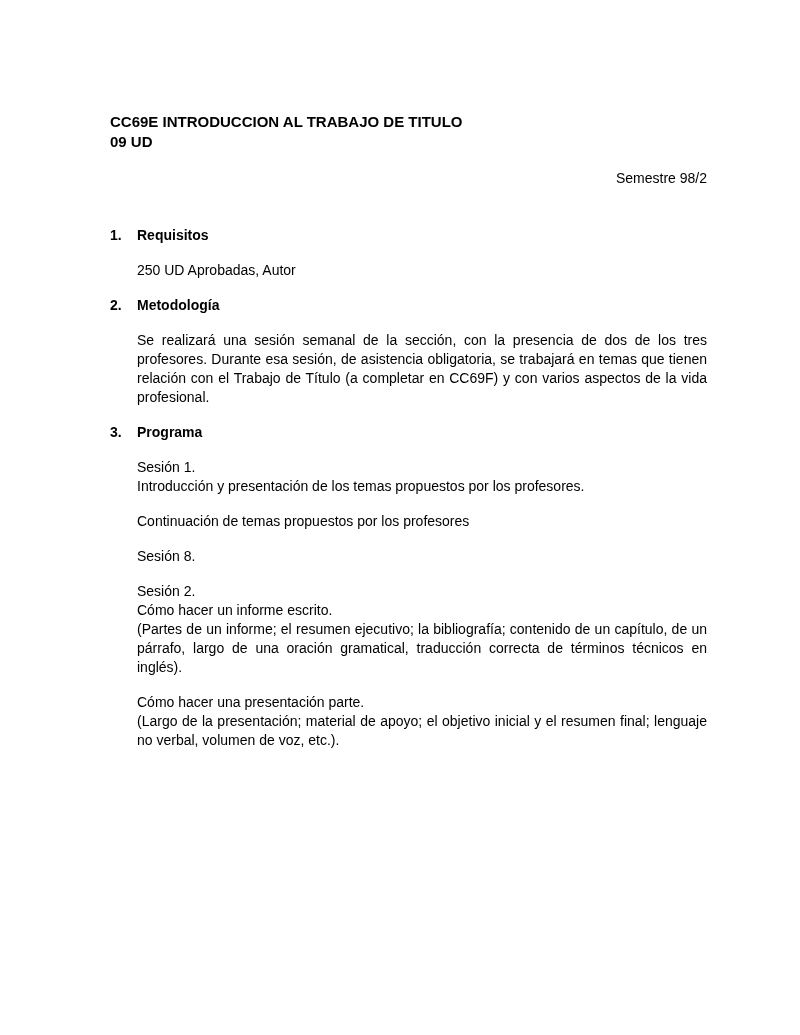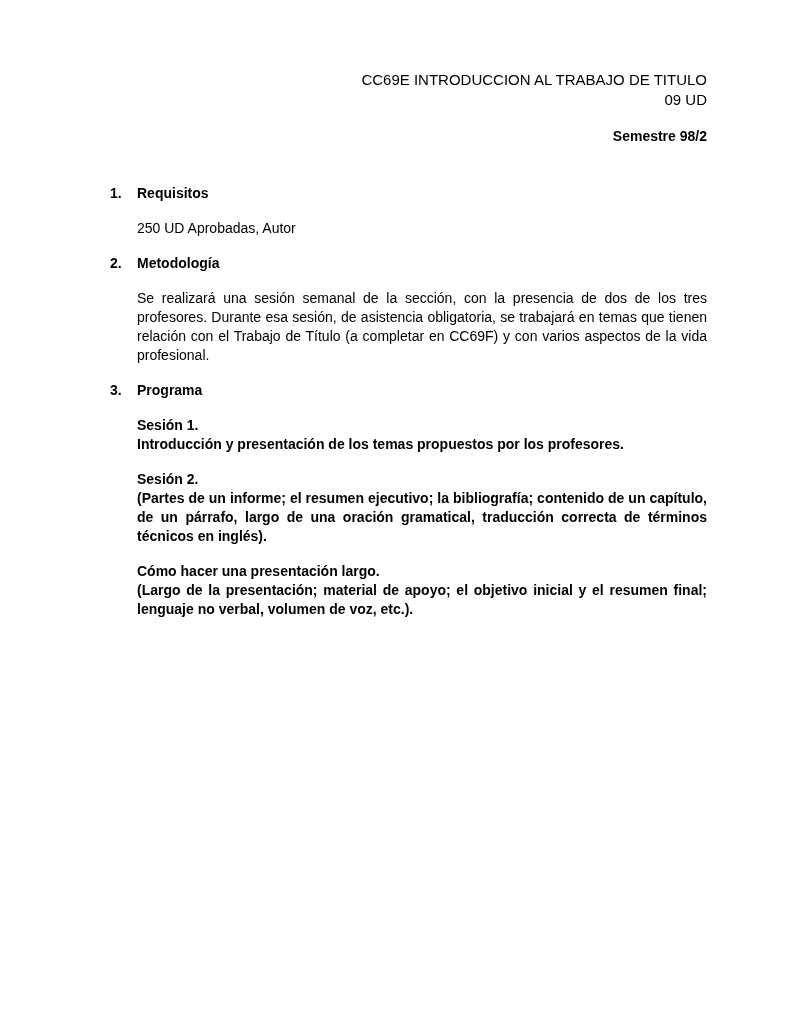--- a/index.html
+++ b/index.html
@@ -12,54 +12,53 @@
     width: 800px;
     height: 1035px;
     background: #ffffff;
     color: #000000;
     font-family: "Liberation Sans", sans-serif;
     font-size: 14px;
     line-height: 19px;
     overflow: hidden;
   }
   .title-block {
-    padding-top: 70px;
+    padding-top: 112px;
     margin-left: 110px;
     margin-right: 93px;
-    text-align: right;
-    font-weight: normal;
+    text-align: left;
+    font-weight: bold;
     font-size: 15px;
     line-height: 20px;
   }
   .semester-line {
     margin-top: 17px;
     padding-right: 93px;
     text-align: right;
-    font-weight: bold;
+    font-weight: normal;
   }
   .body-col {
     margin: 38px 93px 0 110px; 
   }
   .sec-head {
     display: flex;
     font-weight: bold;
     margin-bottom: 16px;
   }
   .sec-num {
     flex: none;
     width: 27px;
   }
   .para {
     margin: 0 0 16px 27px;
     text-align: justify;
   }
   .session {
     margin: 0 0 16px 27px;
     text-align: justify;
-    font-weight: bold;
   }
 </style>
 </head>
 <body>
 
 <div class="page">
 
   <div class="title-block">
     <div>CC69E INTRODUCCION AL TRABAJO DE TITULO</div>
     <div>09 UD</div>
@@ -90,31 +89,34 @@
         <span class="sec-num">3.</span>
         <span>Programa</span>
       </div>
 
       <div class="session">
         <div>Sesión 1.</div>
         <div>Introducción y presentación de los temas propuestos por los profesores.</div>
       </div>
 
       <div class="session">
+        <div>Continuación de temas propuestos por los profesores</div>
       </div>
 
 
       <div class="session">
+        <div>Sesión 8.</div>
       </div>
 
       <div class="session">
         <div>Sesión 2.</div>
+        <div>Cómo hacer un informe escrito.</div>
         <div>(Partes de un informe; el resumen ejecutivo; la bibliografía; contenido de un capítulo, de un párrafo, largo de una oración gramatical, traducción correcta de términos técnicos en inglés).</div>
       </div>
 
       <div class="session">
-        <div>Cómo hacer una presentación largo.</div>
+        <div>Cómo hacer una presentación parte.</div>
         <div>(Largo de la presentación; material de apoyo; el objetivo inicial y el resumen final; lenguaje no verbal, volumen de voz, etc.).</div>
       </div>
     </div>
 
   </div>
 </div>
 
 </body></html>

